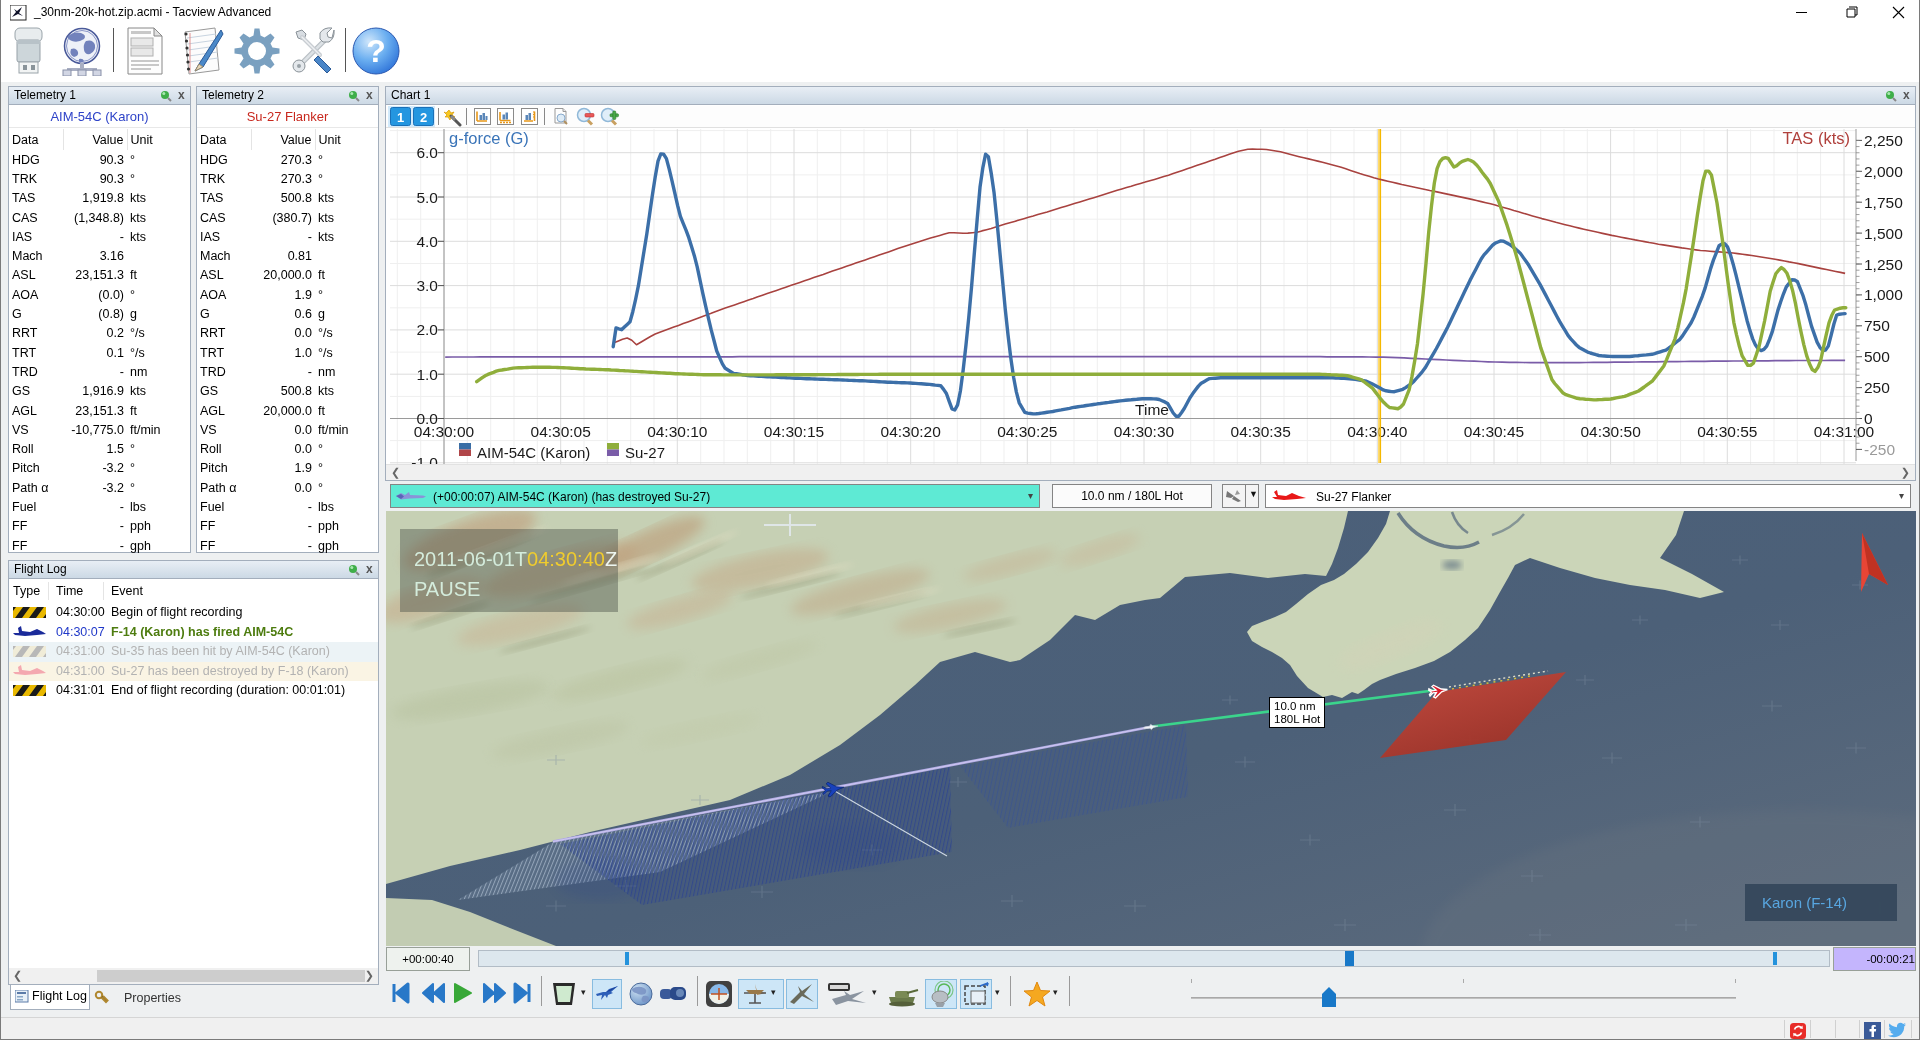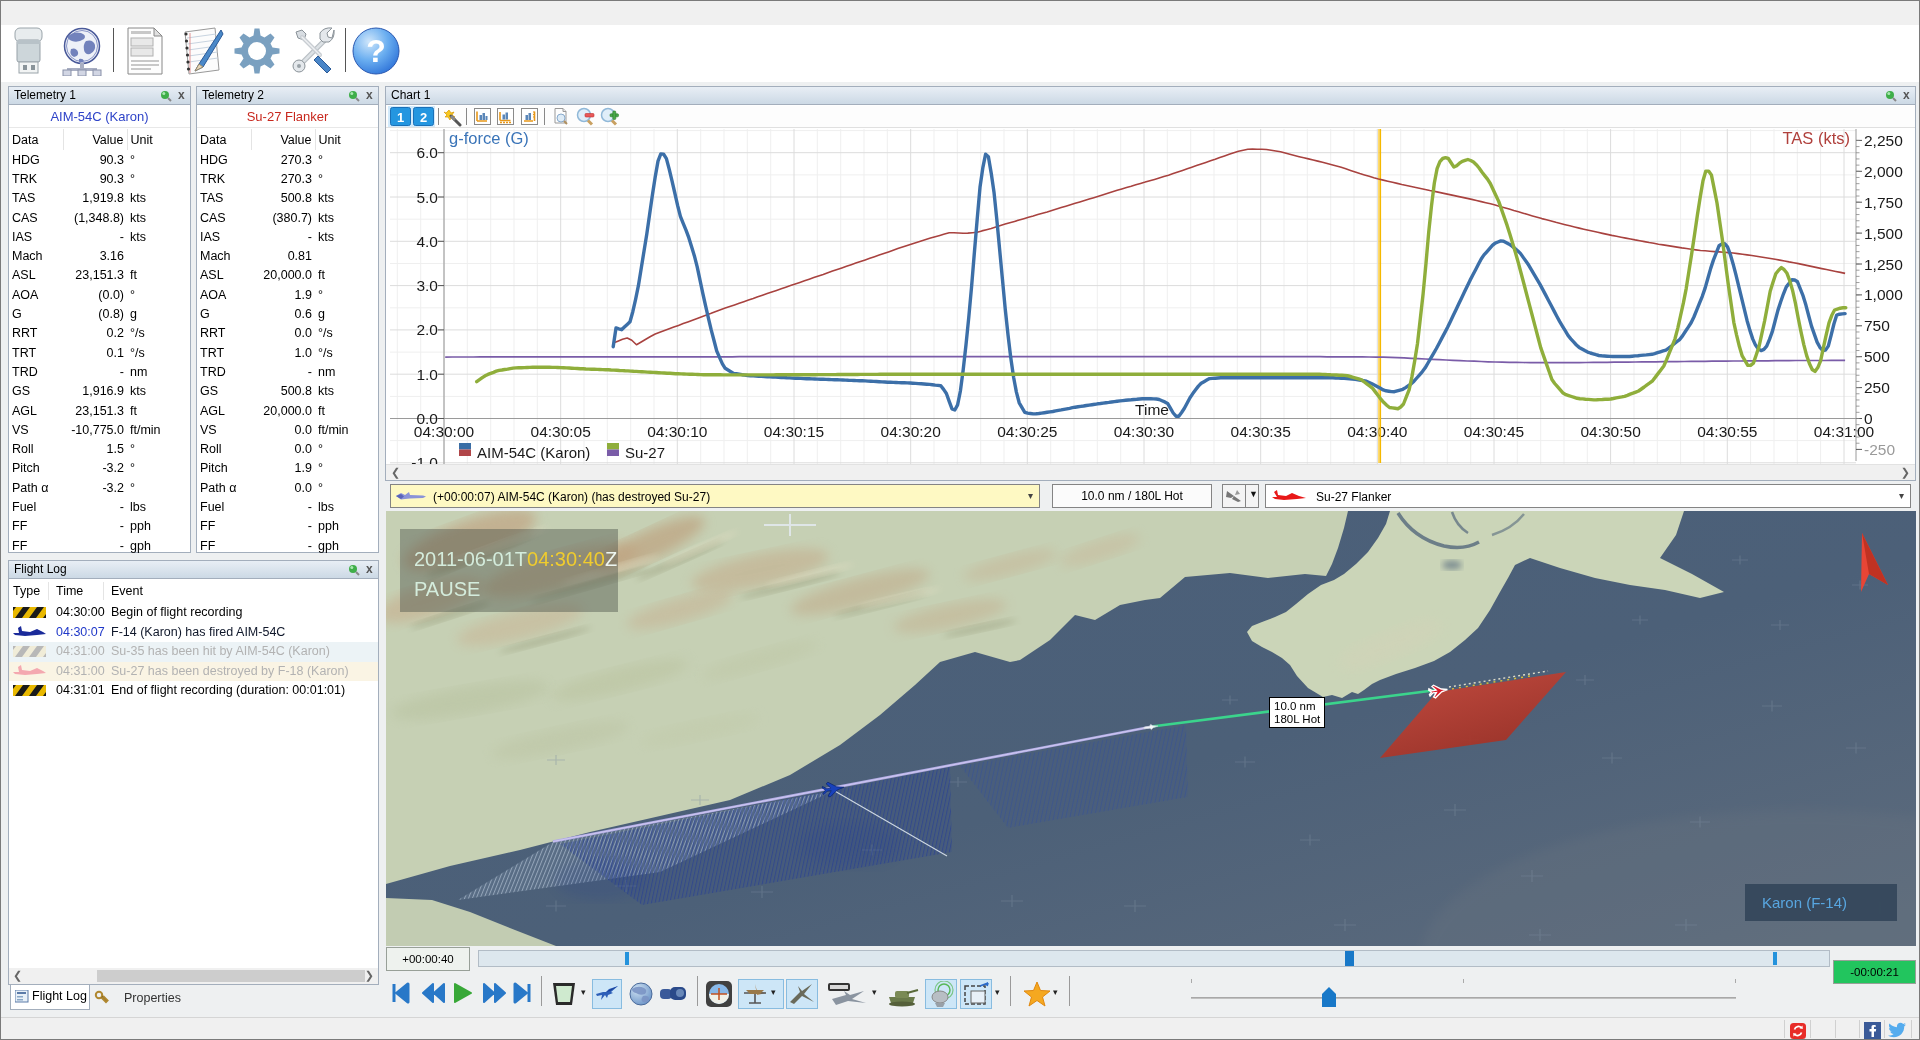--- a/index.html
+++ b/index.html
@@ -18,20 +18,36 @@
 table.tel td{height:19.3px;padding:0 3px;white-space:nowrap;overflow:hidden;}
 .telhead td{color:#000;}
 .vcol{text-align:right;}
 #statusbar{position:absolute;left:1px;top:1017px;width:1918px;height:22px;background:#f0f0f0;border-top:1px solid #d5d5d5;}
 .ssep{position:absolute;top:2px;width:1px;height:18px;background:#d0d0d0;}
 .ctrlsep{position:absolute;top:3px;width:1px;height:30px;background:#9a9a9a;}
 </style></head>
 <body>
 <div id="win">
 
+<div id="titlebar">
+  <svg class="abs" style="left:9px;top:5px" width="17" height="16" viewBox="0 0 17 16">
+        <rect x="0" y="0" width="16" height="15" fill="#fff" stroke="#222" stroke-width="1"></rect>
+        <path d="M2 12 L6 7 L4 4 L7 6 L12 2 L9 8 L13 11 L8 9 Z" fill="#10122a"></path>
+      </svg>
+  <div id="titletext">_30nm-20k-hot.zip.acmi - Tacview Advanced</div>
+  <svg class="wbtn" style="left:1782px" width="46" height="25">
+        <rect x="13" y="12" width="11" height="1" fill="#000"></rect>
+      </svg>
+  <svg class="wbtn" style="left:1828px" width="46" height="25">
+        <path d="M20 7 h8 v8 h-2 M18 9 h8 v8 h-8 z" fill="none" stroke="#000" stroke-width="1"></path>
+      </svg>
+  <svg class="wbtn" style="left:1874px" width="46" height="25">
+        <path d="M18 7 L29 18 M29 7 L18 18" stroke="#000" stroke-width="1.1"></path>
+      </svg>
+</div>
 
 <div id="toolbar">
 
   <svg class="abs" style="left:8px;top:1px" width="40" height="50" viewBox="0 0 40 50">
     <rect x="6" y="2" width="27" height="14" rx="5" fill="#e8ecee" stroke="#9aa4aa"></rect>
     <rect x="8" y="14" width="23" height="22" rx="2" fill="#cdd6da" stroke="#97a1a8"></rect>
     <rect x="8" y="14" width="23" height="4" fill="#b8c2c8"></rect>
     <rect x="10" y="36" width="19" height="11" fill="#f2f4f4" stroke="#9aa4aa"></rect>
     <rect x="14" y="39" width="4" height="5" fill="#8a949a"></rect>
     <rect x="22" y="39" width="4" height="5" fill="#8a949a"></rect>
@@ -396,21 +412,21 @@
             <path d="M2 11 L10 0 L17 0 L9 11 Z M16 11 L24 0 L31 0 L23 11 Z M30 11 L33 7 L33 11 Z M0 4 L3 0 L-1 0 Z" fill="#1a1a1a"></path>
           </svg>
           <span class="abs" style="left:47px;top:2px;">04:30:00</span>
           <span class="abs" style="left:102px;top:2px;">Begin of flight recording</span>
         </div>
     <div style="height:19.5px;position:relative;">
           <svg class="abs" style="left:4px;top:3px" width="34" height="13" viewBox="0 0 34 13">
             <path d="M5 2 L8 0 L9 5 L17 6 L24 3 L30 6 L33 8 L24 9 L12 10 L2 9 L0 7 L6 7 Z" fill="#1a2a9a"></path>
           </svg>
           <span class="abs" style="left:47px;top:2px;color:#2038c8;">04:30:07</span>
-          <span class="abs" style="left:102px;top:2px;color:#0f172a;">F-14 (Karon) has fired AIM-54C</span>
+          <span class="abs" style="left:102px;top:2px;color:#4d7c0f;font-weight:bold;">F-14 (Karon) has fired AIM-54C</span>
         </div>
     <div style="height:19.5px;position:relative;background:#ecf3f6;color:#b2b2b2;">
           <svg class="abs" style="left:4px;top:4px" width="33" height="11">
             <rect width="33" height="11" fill="#f0ecd8"></rect>
             <path d="M2 11 L10 0 L17 0 L9 11 Z M16 11 L24 0 L31 0 L23 11 Z M30 11 L33 7 L33 11 Z M0 4 L3 0 L-1 0 Z" fill="#b8b8b8"></path>
           </svg>
           <span class="abs" style="left:47px;top:2px;">04:31:00</span>
           <span class="abs" style="left:102px;top:2px;">Su-35 has been hit by AIM-54C (Karon)</span>
         </div>
     <div style="height:19.5px;position:relative;background:#faf4e4;color:#b2b2b2;">
@@ -594,21 +610,21 @@
         <rect x="606" y="448.5" width="12" height="6.5" fill="#7a5ca8"></rect>
 <text x="624" y="457" font-size="15" fill="#1a1a1a">Su-27</text>
 </svg>
   <div class="abs" style="left:0;top:377px;width:1529px;height:16px;background:#f0f0f0;border-top:1px solid #e2e2e2;">
     <span class="abs" style="left:5px;top:1px;color:#666;font-size:11px;">❮</span>
     <span class="abs" style="right:5px;top:1px;color:#666;font-size:11px;">❯</span>
   </div>
 </div>
 
 <div id="droprow" class="abs" style="left:385px;top:483px;width:1531px;height:27px;font-size:12px;color:#000;">
-  <div class="abs" style="left:5px;top:1px;width:650px;height:24px;background:#fef9c3;border:1px solid #848484;">
+  <div class="abs" style="left:5px;top:1px;width:650px;height:24px;background:#5eead4;border:1px solid #848484;">
     <svg class="abs" style="left:4px;top:5px" width="32" height="13" viewBox="0 0 32 13">
           <path d="M1 6 L6 3 L10 5 L14 2 L15 5 L28 5.5 L31 6.5 L28 8 L15 8.5 L10 9 L6 9.5 Z" fill="#8a93d8"></path>
           <path d="M1 6 L6 4 L9 6.5 L6 9 Z" fill="#5a64b8"></path>
         </svg>
     <span class="abs" style="left:42px;top:5px;">(+00:00:07) AIM-54C (Karon) (has destroyed Su-27)</span>
     <span class="abs" style="right:6px;top:5px;color:#444;font-size:10px;">▾</span>
   </div>
   <div class="abs" style="left:667px;top:1px;width:160px;height:24px;background:#fbfbfb;border:1px solid #848484;text-align:center;line-height:22px;">10.0 nm / 180L Hot</div>
   <div class="abs" style="left:837px;top:1px;width:37px;height:24px;background:#f4f4f4;border:1px solid #848484;">
     <svg class="abs" style="left:2px;top:3px" width="18" height="17" viewBox="0 0 18 17">
@@ -732,21 +748,21 @@
 <text x="1762" y="908" font-size="15" fill="#58a6e0" font-family="Liberation Sans">Karon (F-14)</text>
 </svg></div>
 
 <div id="timeline" class="abs" style="left:385px;top:946px;width:1532px;height:27px;font-size:11.5px;">
   <div class="abs" style="left:1px;top:1px;width:84px;height:24px;background:#eef2ee;border:1px solid #98a098;text-align:center;line-height:22px;">+00:00:40</div>
   <div class="abs" style="left:93px;top:4px;width:1352px;height:17px;background:#dde7ee;border:1px solid #b2bcc6;">
     <div class="abs" style="left:146px;top:1px;width:4px;height:13px;background:#2492dc;"></div>
     <div class="abs" style="left:866px;top:0px;width:9px;height:15px;background:#1878c8;"></div>
     <div class="abs" style="left:1294px;top:1px;width:4px;height:13px;background:#2492dc;"></div>
   </div>
-  <div class="abs" style="left:1448px;top:14px;width:83px;height:24px;background:#22c55e;border:1px solid #98a098;text-align:center;line-height:22px;">-00:00:21</div>
+  <div class="abs" style="left:1448px;top:1px;width:83px;height:24px;background:#c4b5fd;border:1px solid #98a098;text-align:right;line-height:22px;">-00:00:21</div>
 </div>
 
 <div id="controls" class="abs" style="left:385px;top:973px;width:1532px;height:44px;">
   <svg class="abs" style="left:7px;top:9px" width="18" height="22" viewBox="0 0 18 22">
         <path d="M2 2 V20 M16 2 L5 11 L16 20 Z" stroke="#2878c8" stroke-width="3" fill="#2878c8" stroke-linejoin="round"></path>
       </svg>
   <svg class="abs" style="left:37px;top:9px" width="24" height="22" viewBox="0 0 24 22">
         <path d="M11 2 L1 11 L11 20 Z M22 2 L12 11 L22 20 Z" fill="#2878c8" stroke="#2878c8" stroke-width="2" stroke-linejoin="round"></path>
       </svg>
   <svg class="abs" style="left:68px;top:9px" width="20" height="22" viewBox="0 0 20 22">

